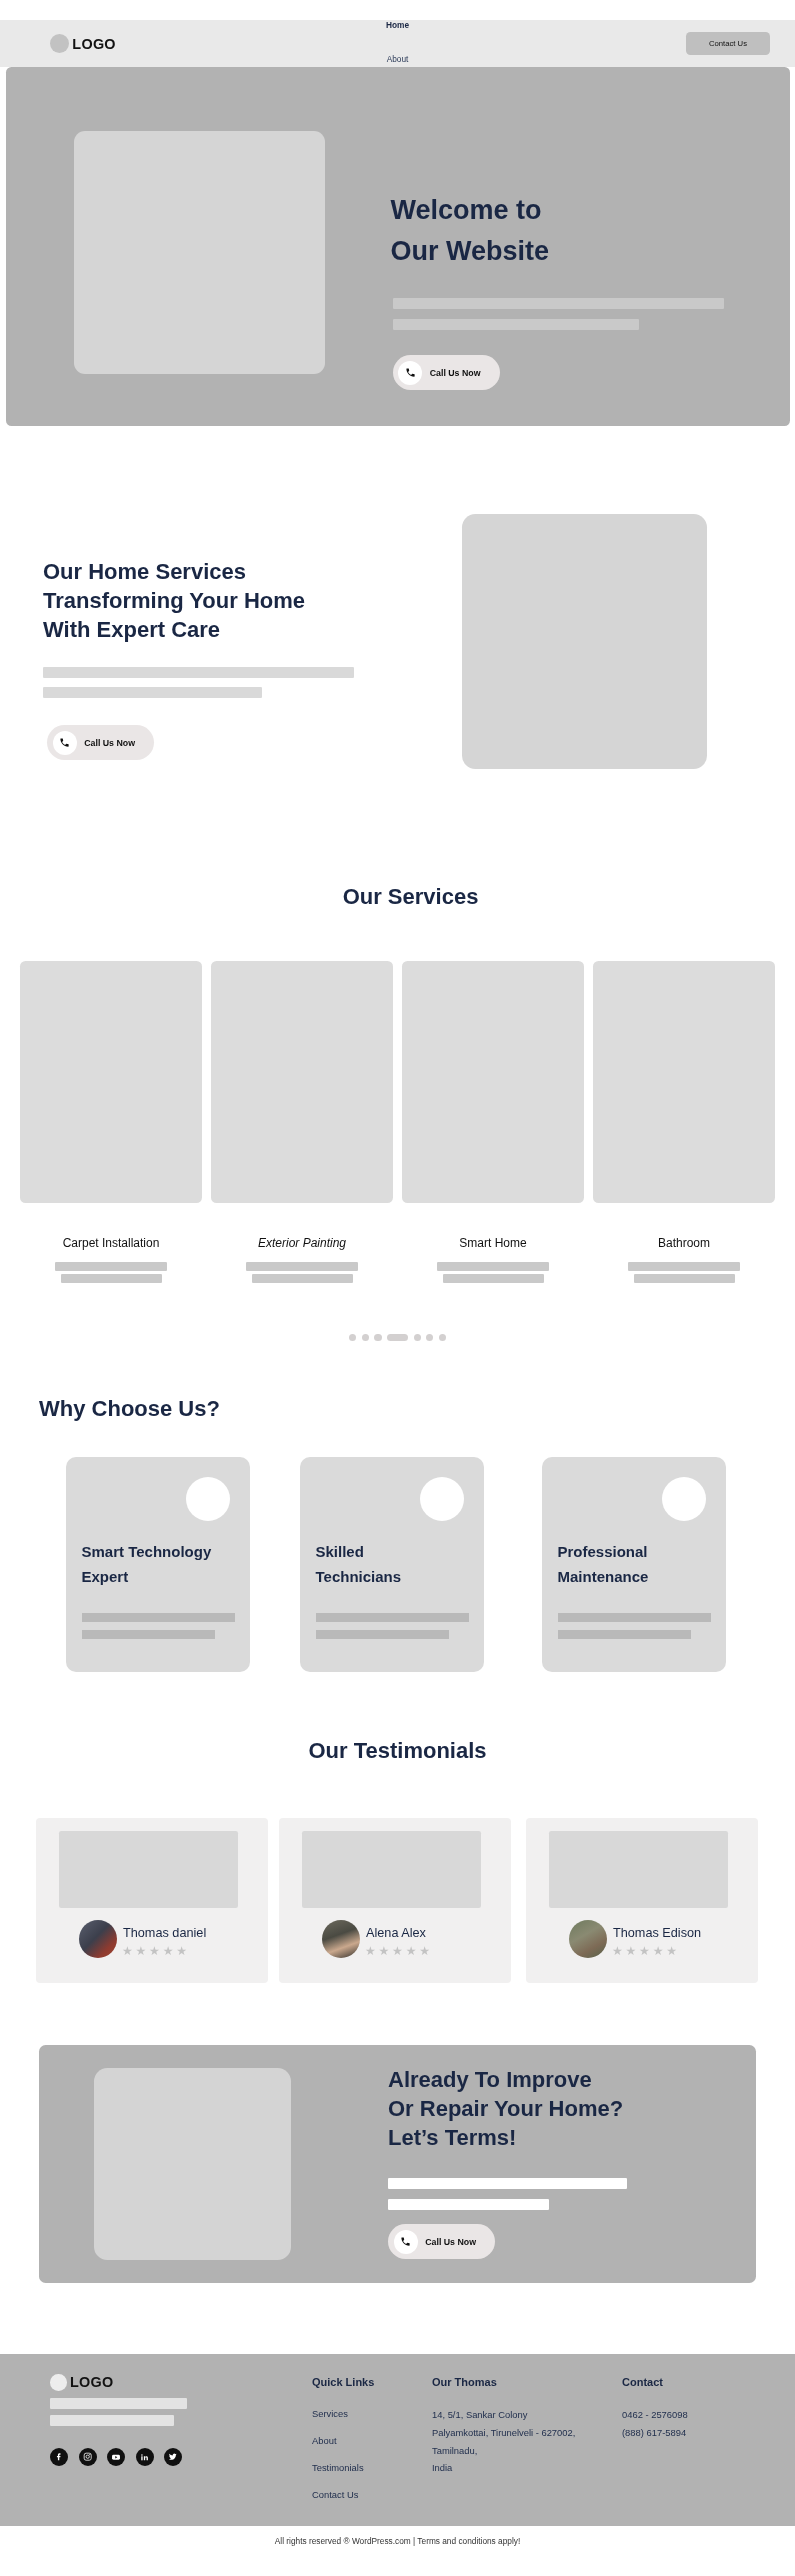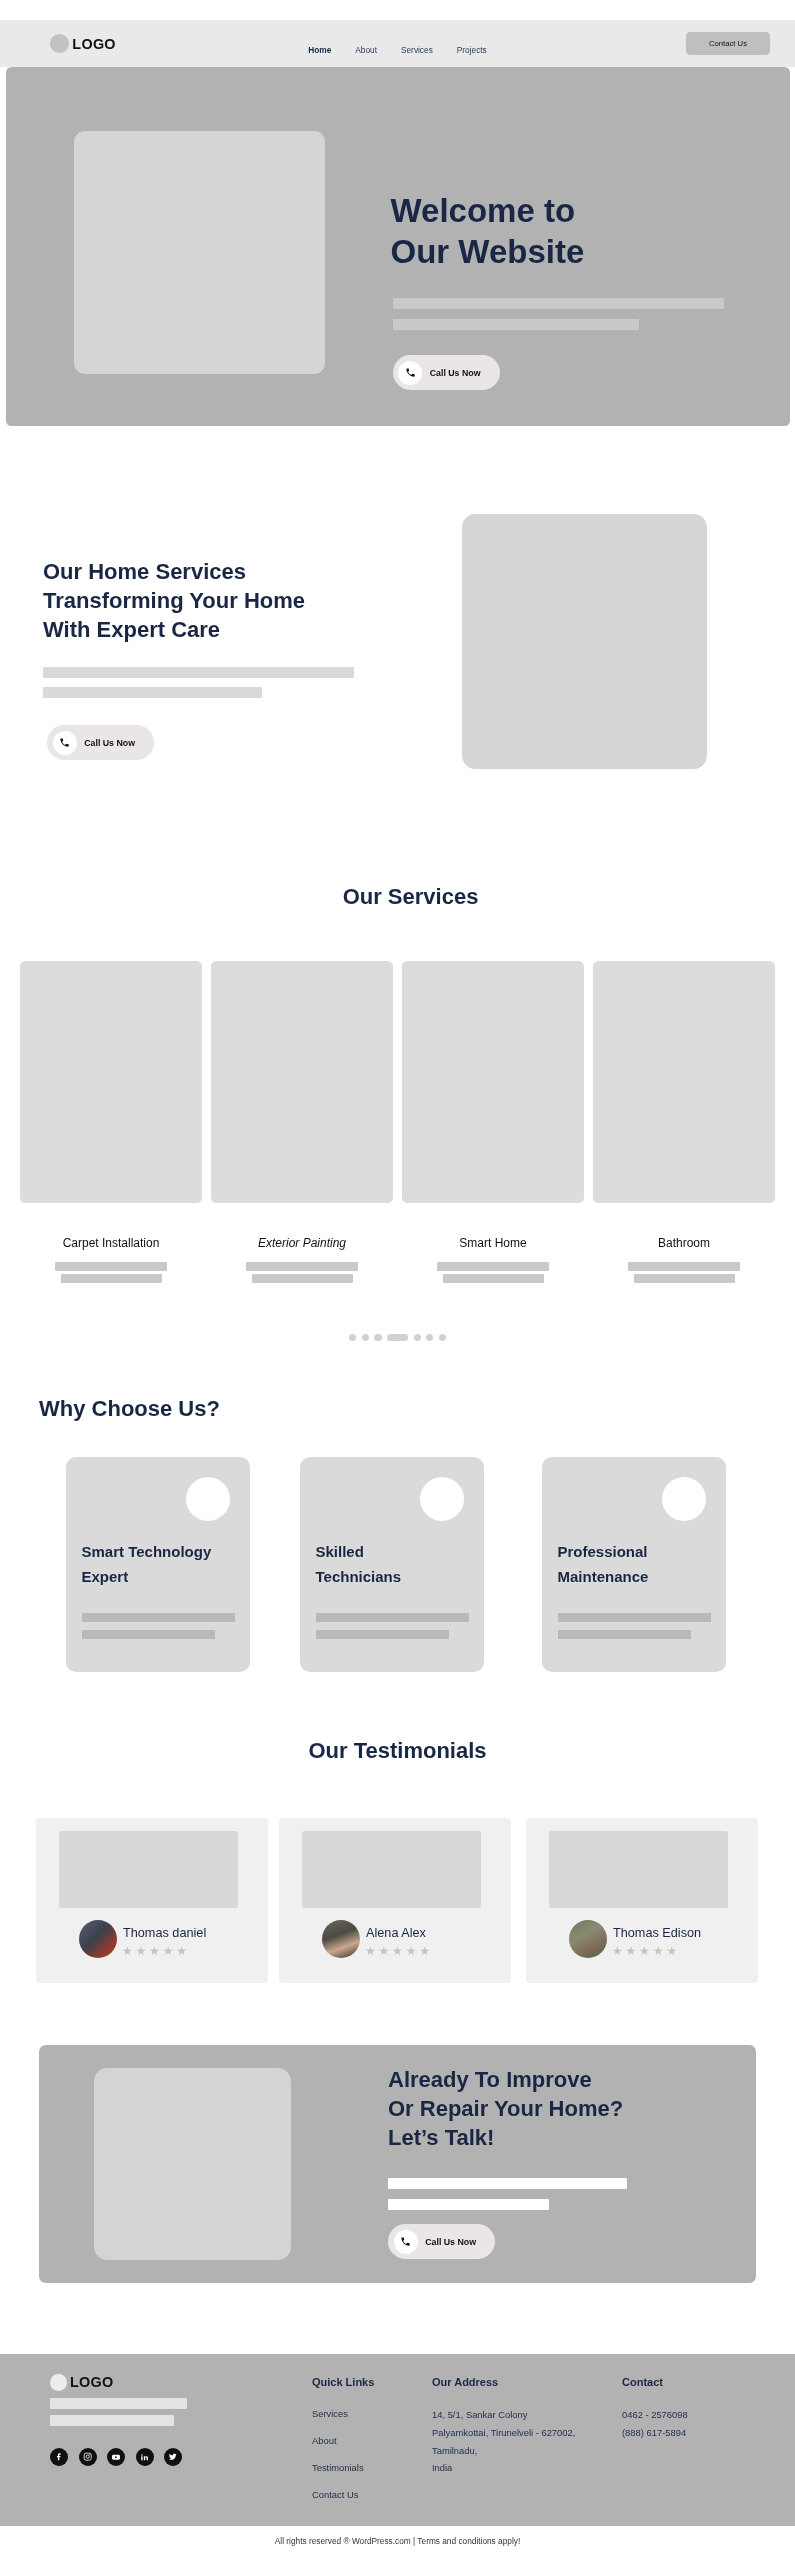--- a/index.html
+++ b/index.html
@@ -22,21 +22,21 @@
   .hero { top: 67px; left: 5.5px; width: 784px; height: 359px; background: #b2b2b2; border-radius: 5.5px; }
   .ph { background: #d5d5d5; }
   .bar { border-radius: 1.1px; }
 
   .call-btn { display: flex; align-items: center; background: #eae6e6; border: none; border-radius: 18px;
     width: 107px; height: 35px; cursor: pointer; font-family: inherit; }
   .call-btn .ico { width: 24px; height: 24px; border-radius: 50%; background: #fff; display: flex;
     align-items: center; justify-content: center; margin-left: 5.5px; flex: none; }
   .call-btn .lbl { font-size: 8.8px; font-weight: 700; color: #111; margin-left: 7.7px; }
 
-  .h-xl { font-size: 33px; line-height: 41px; font-weight: 700; color: #1a2744; }
+  .h-xl { font-size: 27px; line-height: 41px; font-weight: 700; color: #1a2744; }
   .h-lg { font-size: 22px; line-height: 29px; font-weight: 700; color: #1a2744; }
 
   .center-text { text-align: center; }
 
   
   .svc-card { top: 961px; width: 182px; height: 242px; border-radius: 5.5px; background: #dcdcdc; cursor: pointer; }
   .svc-label { top: 1236px; width: 182px; text-align: center; font-size: 12px; font-weight: 500; color: #121212; }
 
   
   .dots { top: 1334px; left: 0; width: 795px; display: flex; justify-content: center; align-items: center; gap: 5.5px; }
@@ -77,21 +77,21 @@
 </head>
 <body>
 
 <div id="page">
 
   <div class="abs header">
     <div class="abs logo-wrap" style="left:50px; top:14.4px;">
       <span class="logo-circle"></span>
       <span class="logo-text">LOGO</span>
     </div>
-    <nav class="abs nav" style="left:50%; top:0; height:60px; transform:translateX(-50%);">
+    <nav class="abs nav" style="left:50%; top:0; height:60px; transform:translateX(-50%);flex-direction:column;">
       <a href="#" class="active">Home</a>
       <a href="#">About</a>
       <a href="#">Services</a>
       <a href="#">Projects</a>
     </nav>
     <button class="abs contact-btn" style="left:686px; top:12px;">Contact Us</button>
   </div>
 
   <div class="abs hero">
     <div class="abs ph" style="left:68px; top:64px; width:251px; height:243px; border-radius:11px;"></div>
@@ -208,21 +208,21 @@
     <span class="t-avatar av3"></span>
     <span class="t-name">Thomas Edison</span>
     <span class="t-stars">★★★★★</span>
   </div>
 
   <div class="abs cta">
     <div class="abs ph" style="left:55px; top:22.6px; width:197px; height:192px; border-radius:13.3px; background:#d4d4d4;"></div>
     <div class="abs h-lg" style="left:349px; top:20px; line-height:29px;">
       <span style="display:block;">Already To Improve</span>
       <span style="display:block;">Or Repair Your Home?</span>
-      <span style="display:block;">Let’s Talk!</span>
+      <span style="display:block;">Let’s Terms!</span>
     </div>
     <div class="abs bar" style="left:349px; top:133px; width:239px; height:11px; background:#ffffff;"></div>
     <div class="abs bar" style="left:349px; top:154px; width:161px; height:11px; background:#ffffff;"></div>
     <button class="abs call-btn" style="left:349px; top:179px;">
       <span class="ico">
         <svg viewBox="0 0 24 24" width="11" height="11">
             <path fill="#111" d="M6.62 10.79a15.1 15.1 0 0 0 6.59 6.59l2.2-2.21a1 1 0 0 1 1.02-.24c1.12.37 2.33.57 3.57.57a1 1 0 0 1 1 1V20a1 1 0 0 1-1 1C10.61 21 3 13.39 3 4a1 1 0 0 1 1-1h3.5a1 1 0 0 1 1 1c0 1.25.2 2.45.57 3.57.11.35.03.74-.25 1.02l-2.2 2.2z"></path>
           </svg>
       </span>
       <span class="lbl">Call Us Now</span>
@@ -269,21 +269,21 @@
           </svg>
       </span>
     </div>
 
     <div class="abs f-head" style="left:312px; top:22px;">Quick Links</div>
     <a href="#" class="abs f-item" style="left:312px; top:54px;">Services</a>
     <a href="#" class="abs f-item" style="left:312px; top:81px;">About</a>
     <a href="#" class="abs f-item" style="left:312px; top:108px;">Testimonials</a>
     <a href="#" class="abs f-item" style="left:312px; top:135px;">Contact Us</a>
 
-    <div class="abs f-head" style="left:432px; top:22px;">Our Address</div>
+    <div class="abs f-head" style="left:432px; top:22px;">Our Thomas</div>
     <span class="abs f-item" style="left:432px; top:55px;">14, 5/1, Sankar Colony</span>
     <span class="abs f-item" style="left:432px; top:73px;">Palyamkottai, Tirunelveli - 627002,</span>
     <span class="abs f-item" style="left:432px; top:91px;">Tamilnadu,</span>
     <span class="abs f-item" style="left:432px; top:108px;">India</span>
 
     <div class="abs f-head" style="left:622px; top:22px;">Contact</div>
     <a href="#" class="abs f-item" style="left:622px; top:55px;">0462 - 2576098</a>
     <a href="#" class="abs f-item" style="left:622px; top:73px;">(888) 617-5894</a>
   </div>
 

